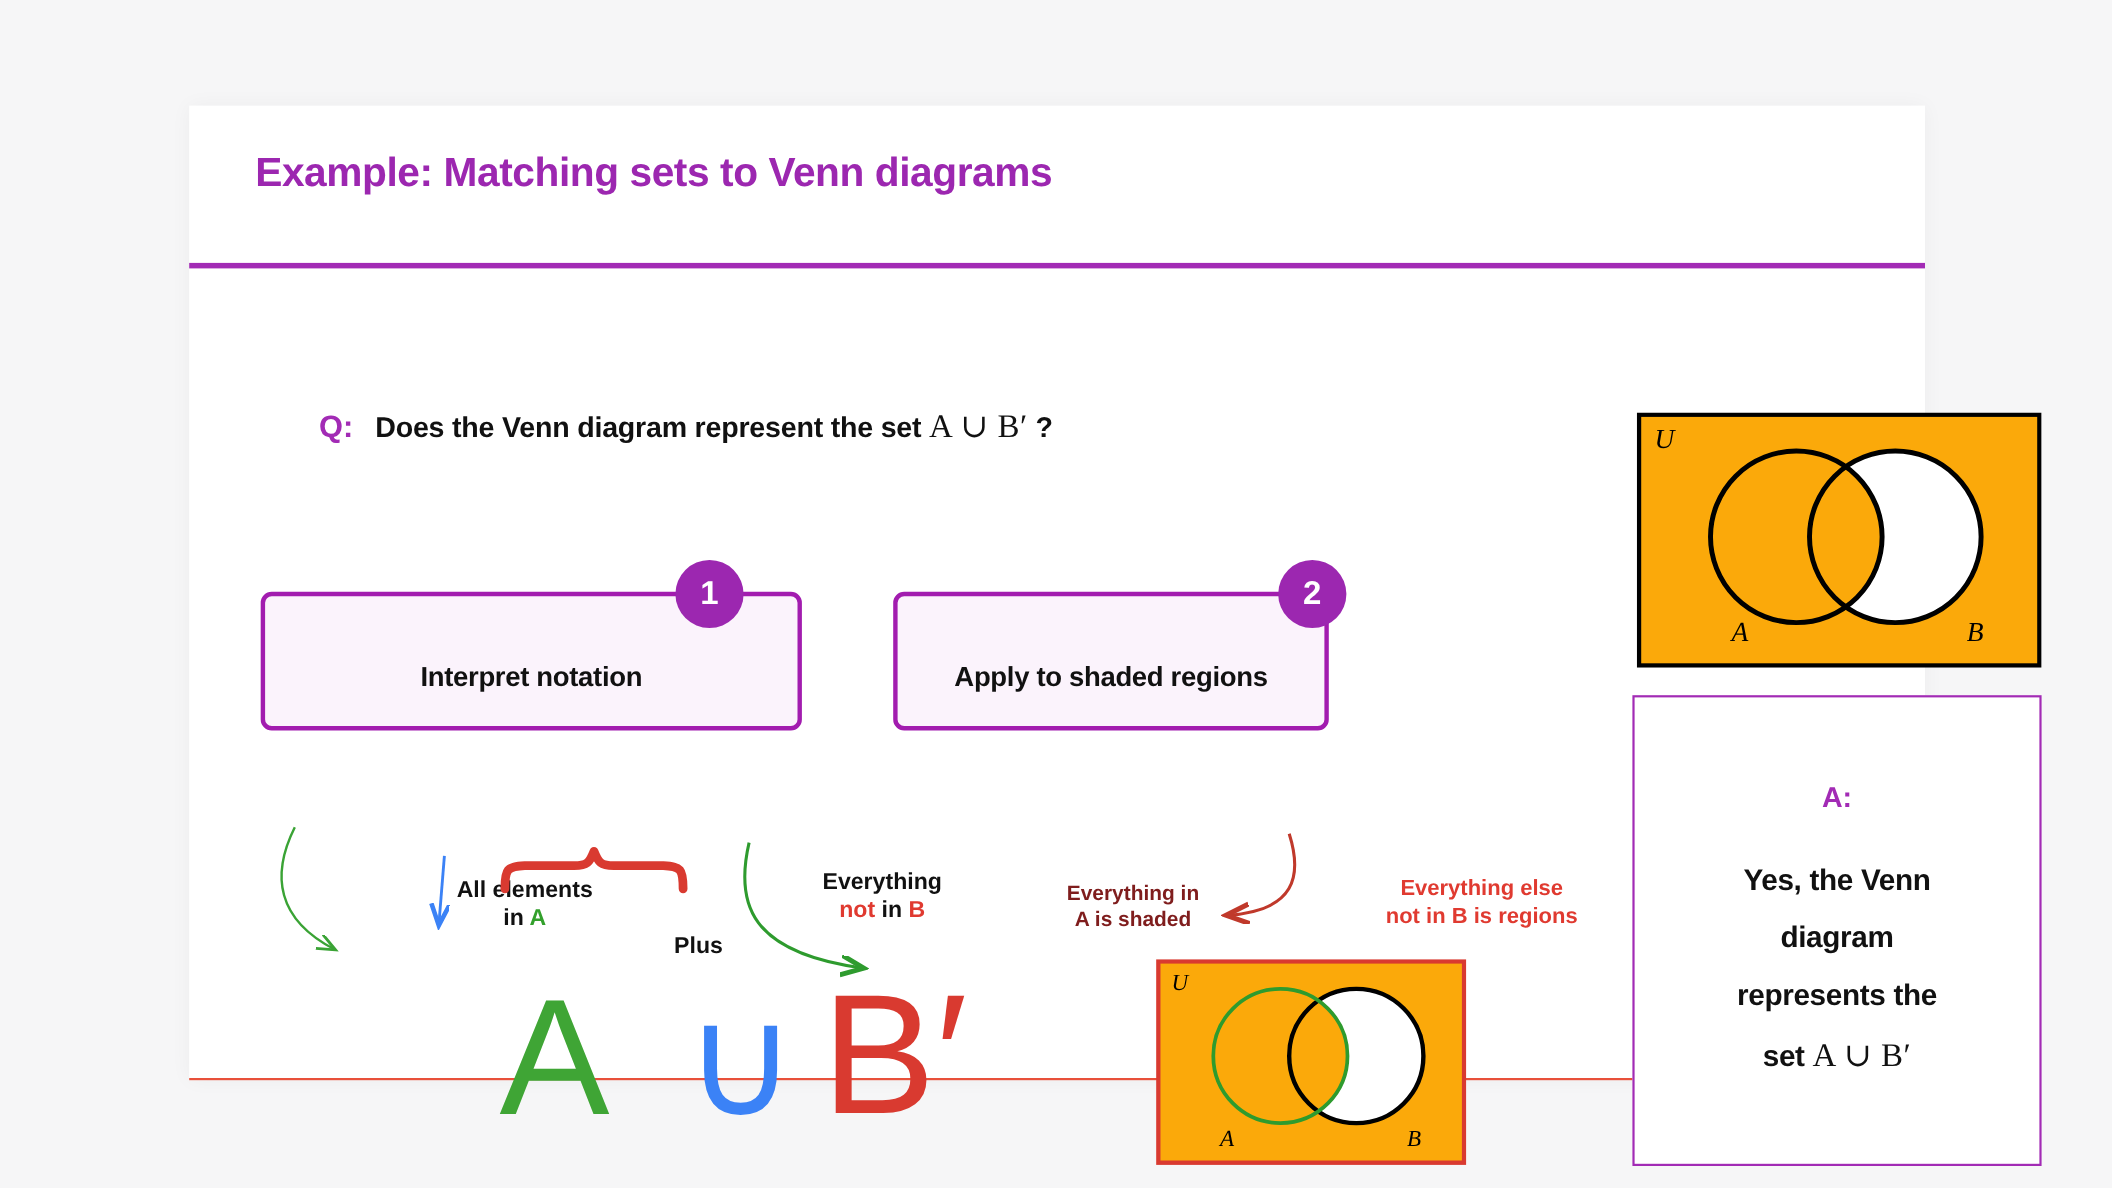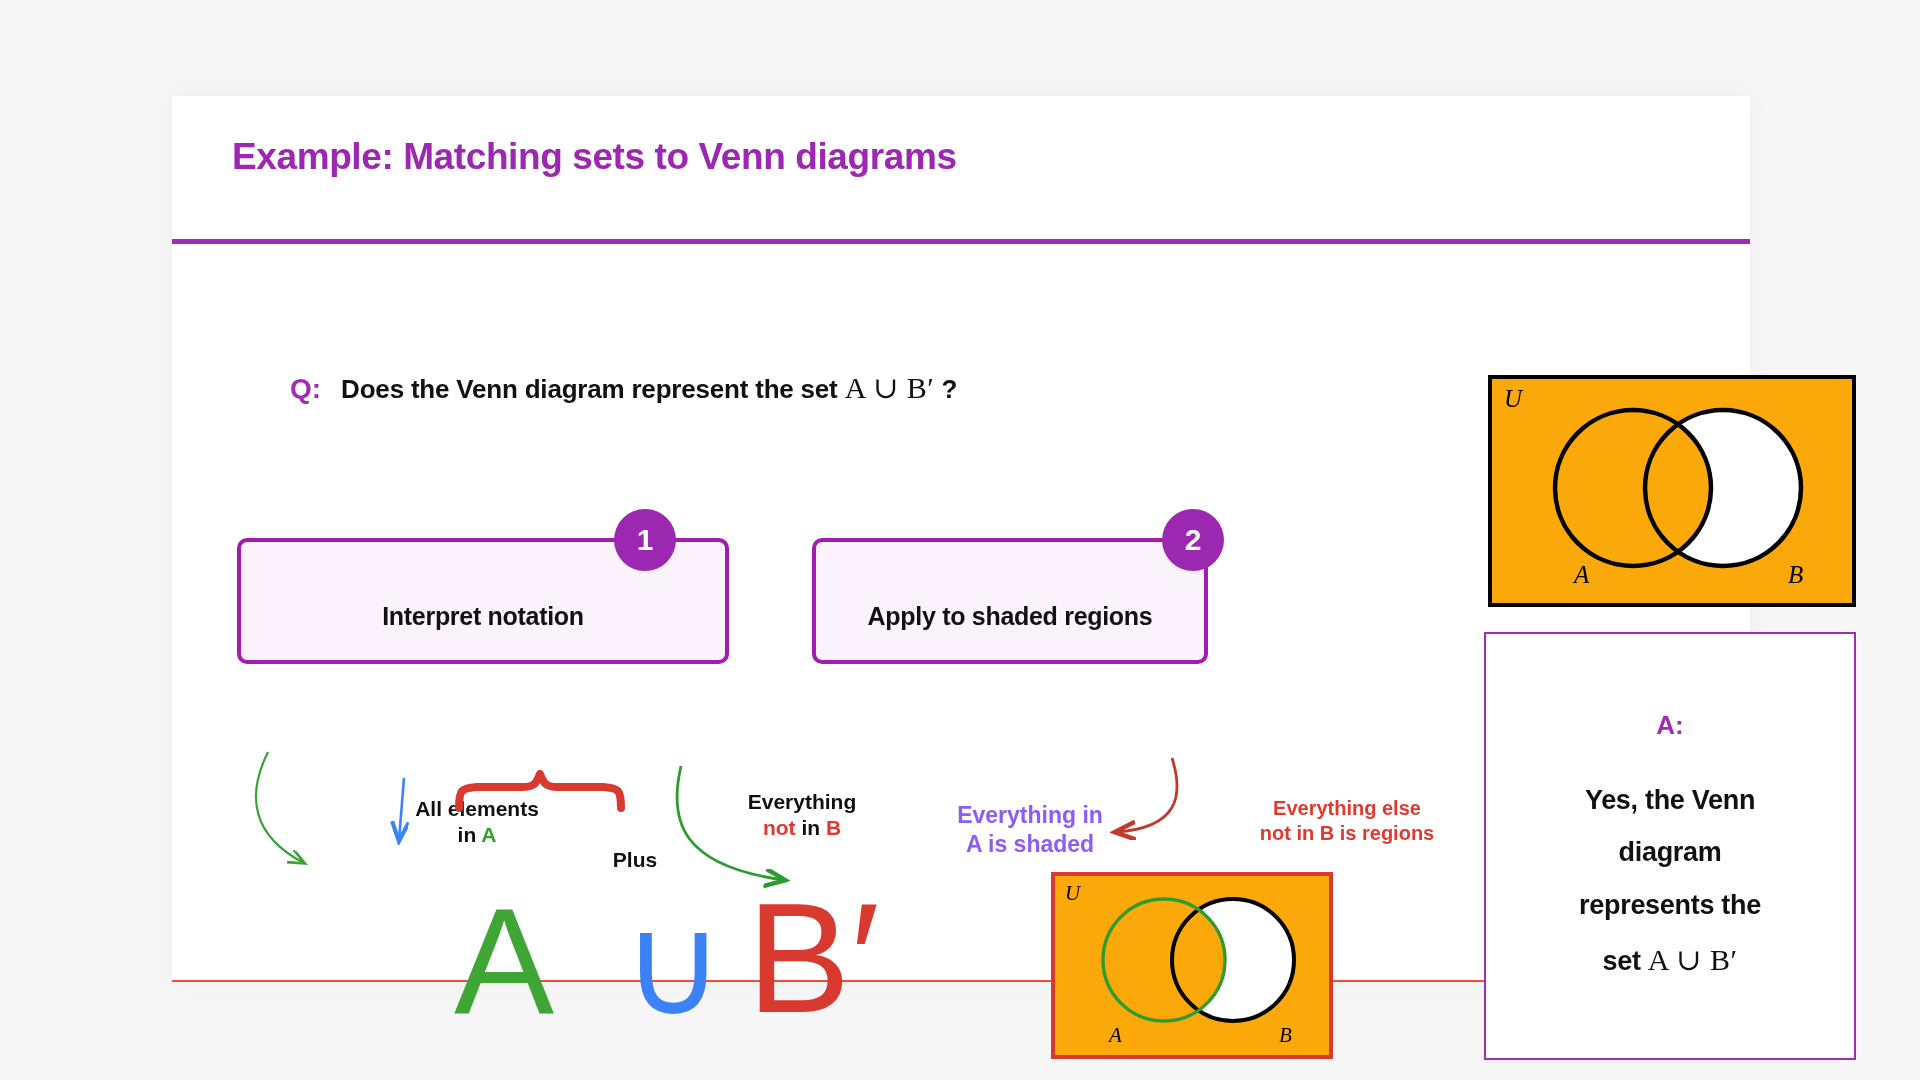--- a/index.html
+++ b/index.html
@@ -125,21 +125,21 @@
     line-height: 1.24;
     color: #111111;
     text-align: center;
   }
   .green-txt { color: #33a02c; }
   .red-txt   { color: #e03a30; text-align: right; }
 
   .anno-all-a  { left: 205px; top: 700px; width: 200px; }
   .anno-plus   { left: 418px; top: 751px; width: 90px;  }
   .anno-not-b  { left: 540px; top: 693px; width: 180px; }
-  .anno-shaded-a   { left: 768px; top: 705px; width: 180px; font-size: 23px; color: #8b5cf6; }
+  .anno-shaded-a   { left: 768px; top: 705px; width: 180px; font-size: 19px; color: #7f1d1d; }
   .anno-shaded-b   { left: 1065px; top: 700px; width: 220px; font-size: 20px; color: #e03a30; }
 
   
   .big-glyph {
     position: absolute;
     font-family: "Liberation Sans", sans-serif;
     font-weight: 400;
     line-height: 1;
     user-select: none;
   }

